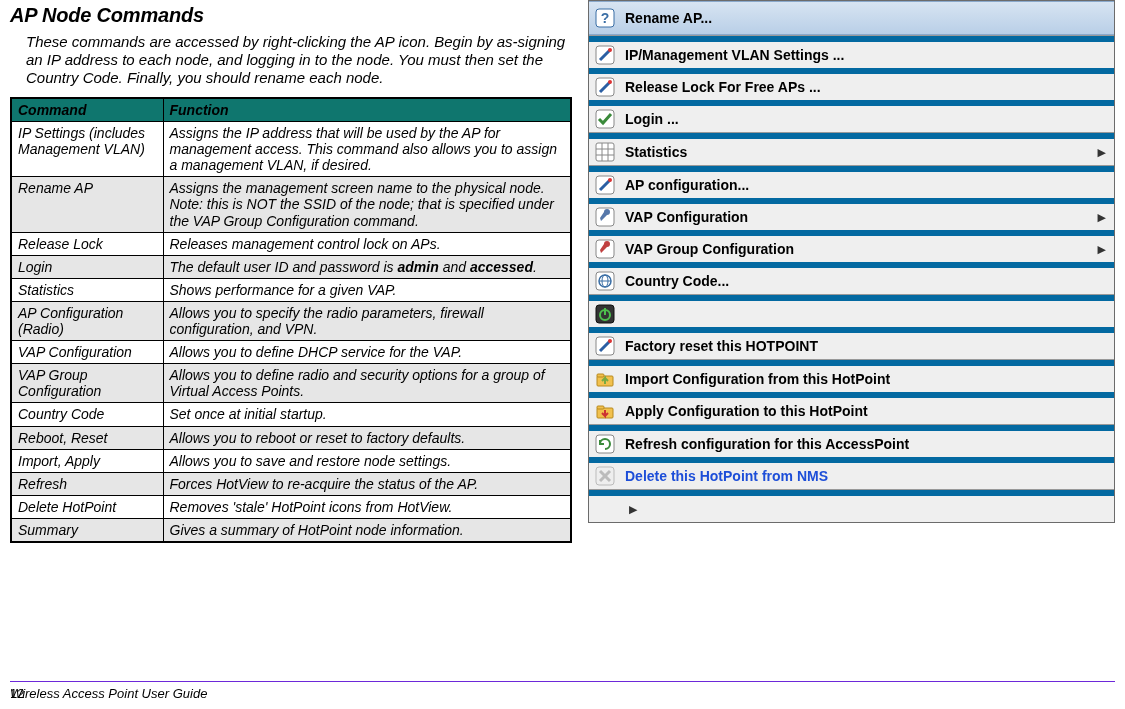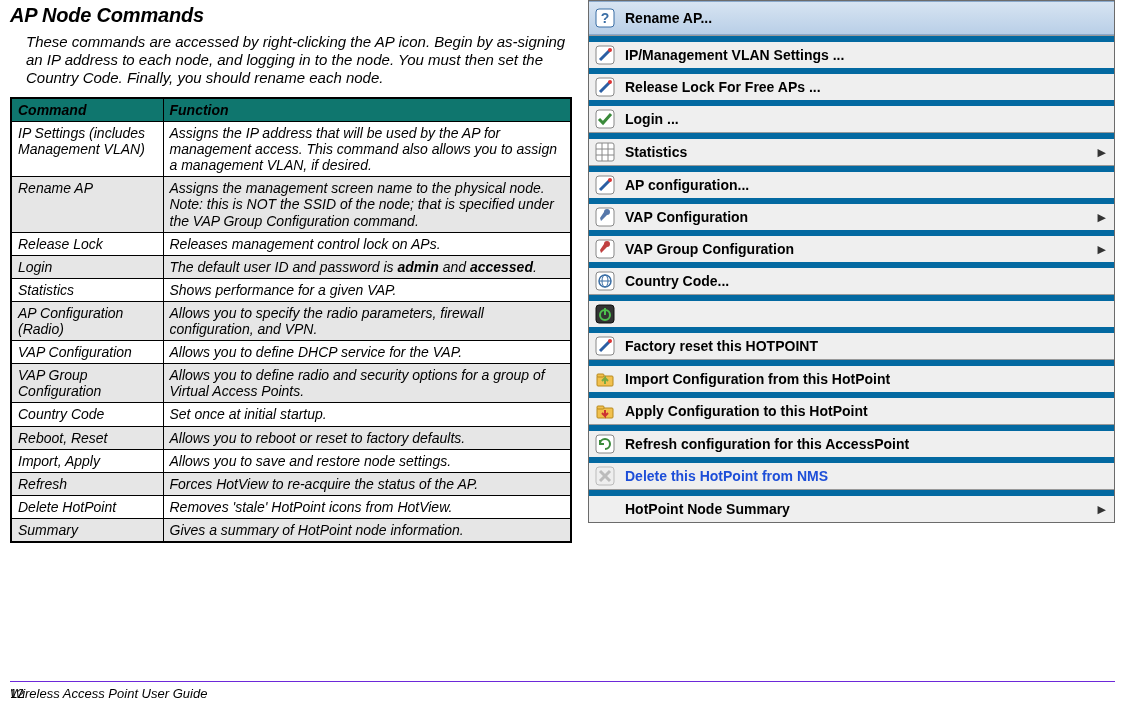--- a/index.html
+++ b/index.html
@@ -339,21 +339,20 @@
                 <rect x="1" y="1" width="18" height="18" rx="3" fill="#eee" stroke="#bbb"></rect>
                 <line x1="5" y1="5" x2="15" y2="15" stroke="#bbb" stroke-width="3"></line>
                 <line x1="15" y1="5" x2="5" y2="15" stroke="#bbb" stroke-width="3"></line>
               </svg></span>
             <span class="label">Delete this HotPoint from NMS</span>
           </div>
         </div>
         <div class="menu-group">
           <div class="menu-item">
             <span class="icon"><svg width="20" height="20" viewBox="0 0 20 20"></svg></span>
-            <span class="label">HotPoint Node Summary</span>
             <span class="arrow">▶</span>
           </div>
         </div>
       </div>
   </div>
 </div>
 
 <div class="footer">
   <span class="pagenum">12</span>
   <div class="guide">Wireless Access Point User Guide</div>

